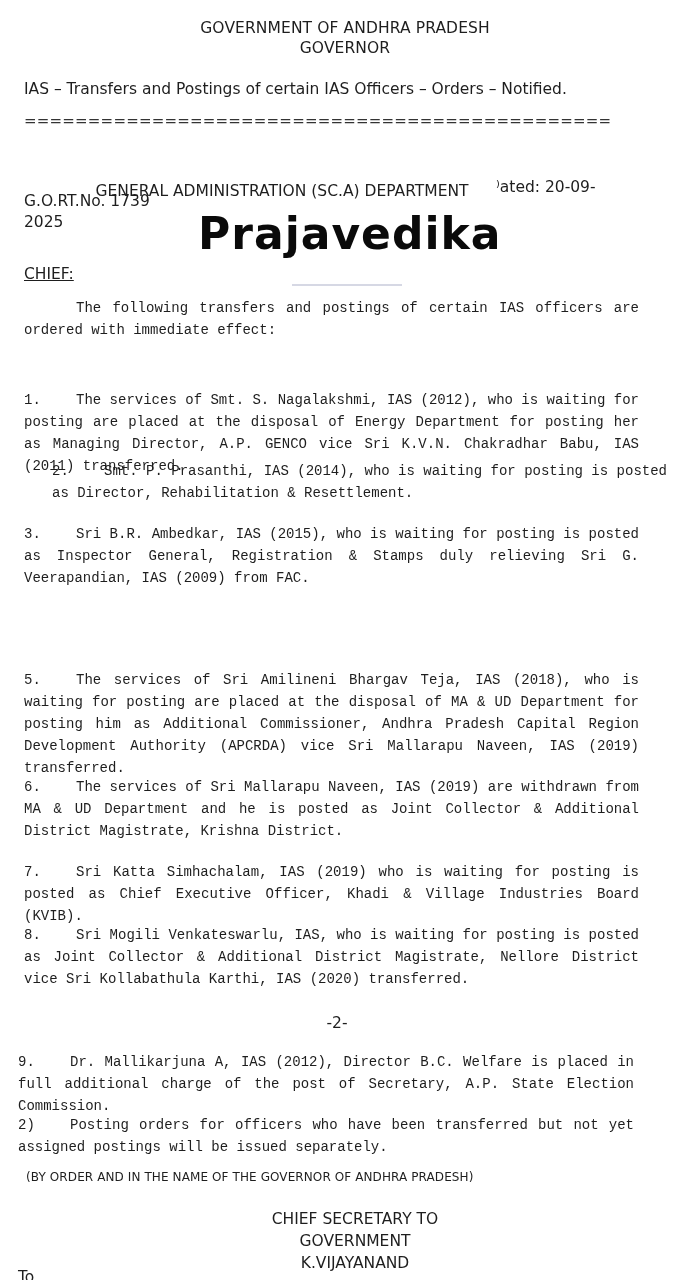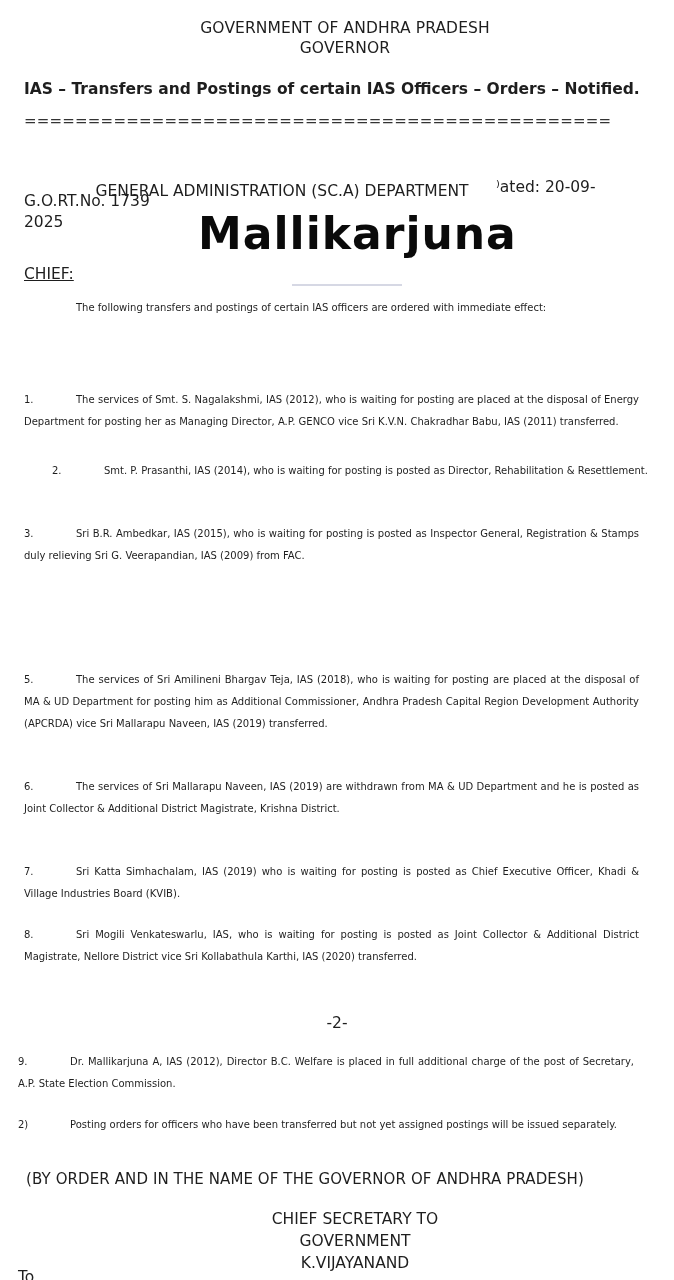--- a/index.html
+++ b/index.html
@@ -4,39 +4,39 @@
   <style>
     html, body { margin: 0; padding: 0; background: #ffffff; }
     body {
       width: 674px; height: 1280px; overflow: hidden; position: relative;
       font-family: "DejaVu Sans", sans-serif; color: #1e1e1e;
     }
     .page { position: absolute; left: 0; top: 0; width: 674px; height: 1280px; }
     .center { text-align: center; }
     .hdr { font-size: 15.5px; line-height: 20px; letter-spacing: 0.1px; padding-left: 8px; }
     .abs-line { position: absolute; top: 18px; left: 0; width: 674px; }
-    .subject { position: absolute; left: 24px; top: 80px; font-size: 15.5px; font-weight: bold; }
+    .subject { position: absolute; left: 24px; top: 80px; font-size: 15.5px; }
     .equals { position: absolute; left: 24px; top: 112px; width: 610px; font-size: 15px; letter-spacing: 0.2px; overflow: hidden; white-space: nowrap; color: #333; }
     .dept { position: absolute; top: 146px; left: 0; width: 564px; font-size: 15.5px; margin-top: 36px; }
     .gorder { position: absolute; left: 24px; top: 161px; font-size: 15.5px; line-height: 21px; margin-top: 30px; }
     .dated { position: absolute; left: 496px; top: 178px; font-size: 15.5px; text-align: center; }
     .watermark {
       position: absolute; left: 198px; top: 208px; font-size: 44px; font-weight: bold;
       font-family: "DejaVu Sans", sans-serif; color: #0a0a0a; letter-spacing: 1px;
     }
     .faint { position: absolute; left: 292px; top: 284px; width: 110px; height: 2px; background: #d6d8e4; }
     .order-lbl { position: absolute; left: 24px; top: 265px; font-size: 15.5px; text-decoration: underline; }
     .para {
-      position: absolute; left: 24px; width: 615px; font-size: 10px; line-height: 22px;
-      text-align: justify; text-indent: 0;
+      position: absolute; left: 24px; width: 615px; font-size: 14px; line-height: 22px;
+      text-align: justify; text-indent: 0; font-family: Liberation Mono, monospace;
     }
     .para .num { display: inline-block; width: 52px; }
     .intro { text-indent: 52px; }
     .pgnum { position: absolute; left: 0; width: 674px; top: 1014px; font-size: 15.5px; }
-    .govline { position: absolute; left: 26px; top: 1170px; font-size: 15px; letter-spacing: 0.1px; }
+    .govline { position: absolute; left: 26px; top: 1170px; font-size: 12px; letter-spacing: 0.1px; }
     .sig { position: absolute; top: 1208px; left: 230px; width: 250px; font-size: 15.5px; line-height: 22px; }
     .to { position: absolute; left: 18px; top: 1268px; font-size: 15.5px; }
   </style>
 </head>
 <body>
 
 <div class="page">
   <div class="abs-line center hdr">
     <div>GOVERNMENT OF ANDHRA PRADESH</div>
     <div>GOVERNOR</div>
@@ -45,21 +45,21 @@
   <div class="subject">IAS – Transfers and Postings of certain IAS Officers – Orders – Notified.</div>
   <div class="equals">==============================================</div>
   <div class="dept center">GENERAL ADMINISTRATION (SC.A) DEPARTMENT</div>
 
   <div class="gorder">
     <div>G.O.RT.No. 1739</div>
     <div>2025</div>
   </div>
   <div class="dated">⁾ated: 20-09-</div>
 
-  <div class="watermark">Mallikarjuna</div>
+  <div class="watermark">Prajavedika</div>
   <div class="faint"></div>
 
   <div class="order-lbl">CHIEF:</div>
 
   <div class="para intro" style="top:297px;">The following transfers and postings of certain IAS officers are ordered with immediate effect:</div>
 
   <div class="para" style="top:353px;margin-top:36px;"><span class="num">1.</span><span>The services of Smt. S. Nagalakshmi, IAS (2012), who is waiting for posting are placed at the disposal of Energy Department for posting her as Managing Director, A.P. GENCO vice Sri K.V.N. Chakradhar Babu, IAS (2011) transferred.</span></div>
   <div class="para" style="top:460px;margin-left:28px;"><span class="num">2.</span><span>Smt. P. Prasanthi, IAS (2014), who is waiting for posting is posted as Director, Rehabilitation &amp; Resettlement.</span></div>
   <div class="para" style="top:523px;"><span class="num">3.</span><span>Sri B.R. Ambedkar, IAS (2015), who is waiting for posting is posted as Inspector General, Registration &amp; Stamps duly relieving Sri G. Veerapandian, IAS (2009) from FAC.</span></div>
   <div class="para" style="top:669px;"><span class="num">5.</span><span>The services of Sri Amilineni Bhargav Teja, IAS (2018), who is waiting for posting are placed at the disposal of MA &amp; UD Department for posting him as Additional Commissioner, Andhra Pradesh Capital Region Development Authority (APCRDA) vice Sri Mallarapu Naveen, IAS (2019) transferred.</span></div>

